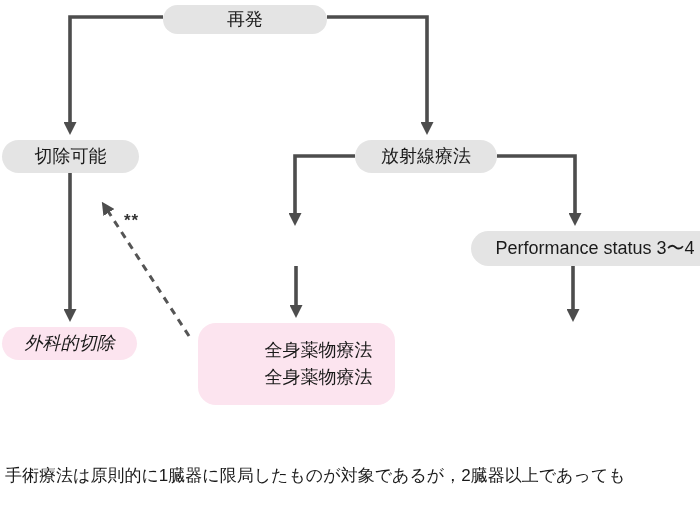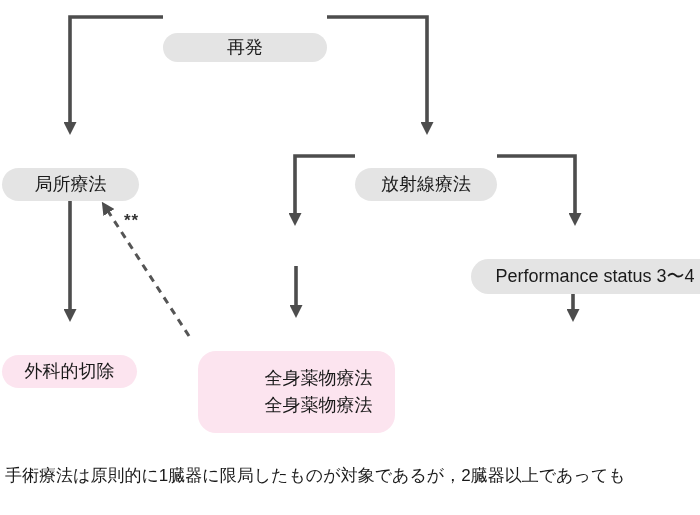--- a/index.html
+++ b/index.html
@@ -31,31 +31,30 @@
     position: absolute;
     display: flex;
     align-items: center;
     justify-content: center;
     text-align: center;
     border-radius: 17px;
     font-size: 18px;
     line-height: 1.2;
     color: var(--text-color);
     box-sizing: border-box;
-    margin-top: 28px;
   }
   .node.gray { background: var(--node-gray); }
   .node.pink { background: var(--node-pink); }
 
   #node-recurrence   { left: 163px; top: 5px;   width: 164px; height: 29px; border-radius: 15px; }
   #node-resectable   { left: 2px;   top: 140px; width: 137px; height: 33px; }
   #node-unresectable { left: 355px; top: 140px; width: 142px; height: 33px; }
   #node-ps02         { left: 168px; top: 231px; width: 260px; height: 35px; border-radius: 18px; }
   #node-ps34         { left: 471px; top: 231px; width: 248px; height: 35px; border-radius: 18px; }
-  #node-surgery      { left: 2px;   top: 327px; width: 135px; height: 33px; }
+  #node-surgery      { left: 2px;   top: 327px; width: 135px; height: 33px; font-style: italic; }
   #node-systemic     { left: 198px; top: 323px; width: 197px; height: 82px; border-radius: 18px; flex-direction: column; padding-left: 44px; }
   #node-systemic span { display: block; line-height: 27px; }
   #node-symptomatic  { left: 505px; top: 327px; width: 143px; height: 33px; }
 
   #dashed-note {
     position: absolute;
     left: 124px; top: 211px;
     font-size: 17px;
     font-weight: bold;
     letter-spacing: 1px;
@@ -90,21 +89,21 @@
     <path d="M296,266 L296,314" fill="none" stroke="#4d4d4d" stroke-width="3.6" marker-end="url(#ah)"></path>
     <path d="M573,266 L573,318" fill="none" stroke="#4d4d4d" stroke-width="3.6" marker-end="url(#ah)"></path>
     <path d="M189,336 L104,205" fill="none" stroke="#555555" stroke-width="3" stroke-dasharray="7 6" marker-end="url(#ah)"></path>
   </svg>
 
   <div class="node gray" id="node-recurrence">
     <span>再発</span>
   </div>
 
   <div class="node gray" id="node-resectable">
-    <span>局所療法</span>
+    <span>切除可能</span>
   </div>
 
   <div class="node gray" id="node-unresectable">
     <span>放射線療法</span>
   </div>
 
 
   <div class="node gray" id="node-ps34">
     <span>Performance status 3〜4</span>
   </div>

